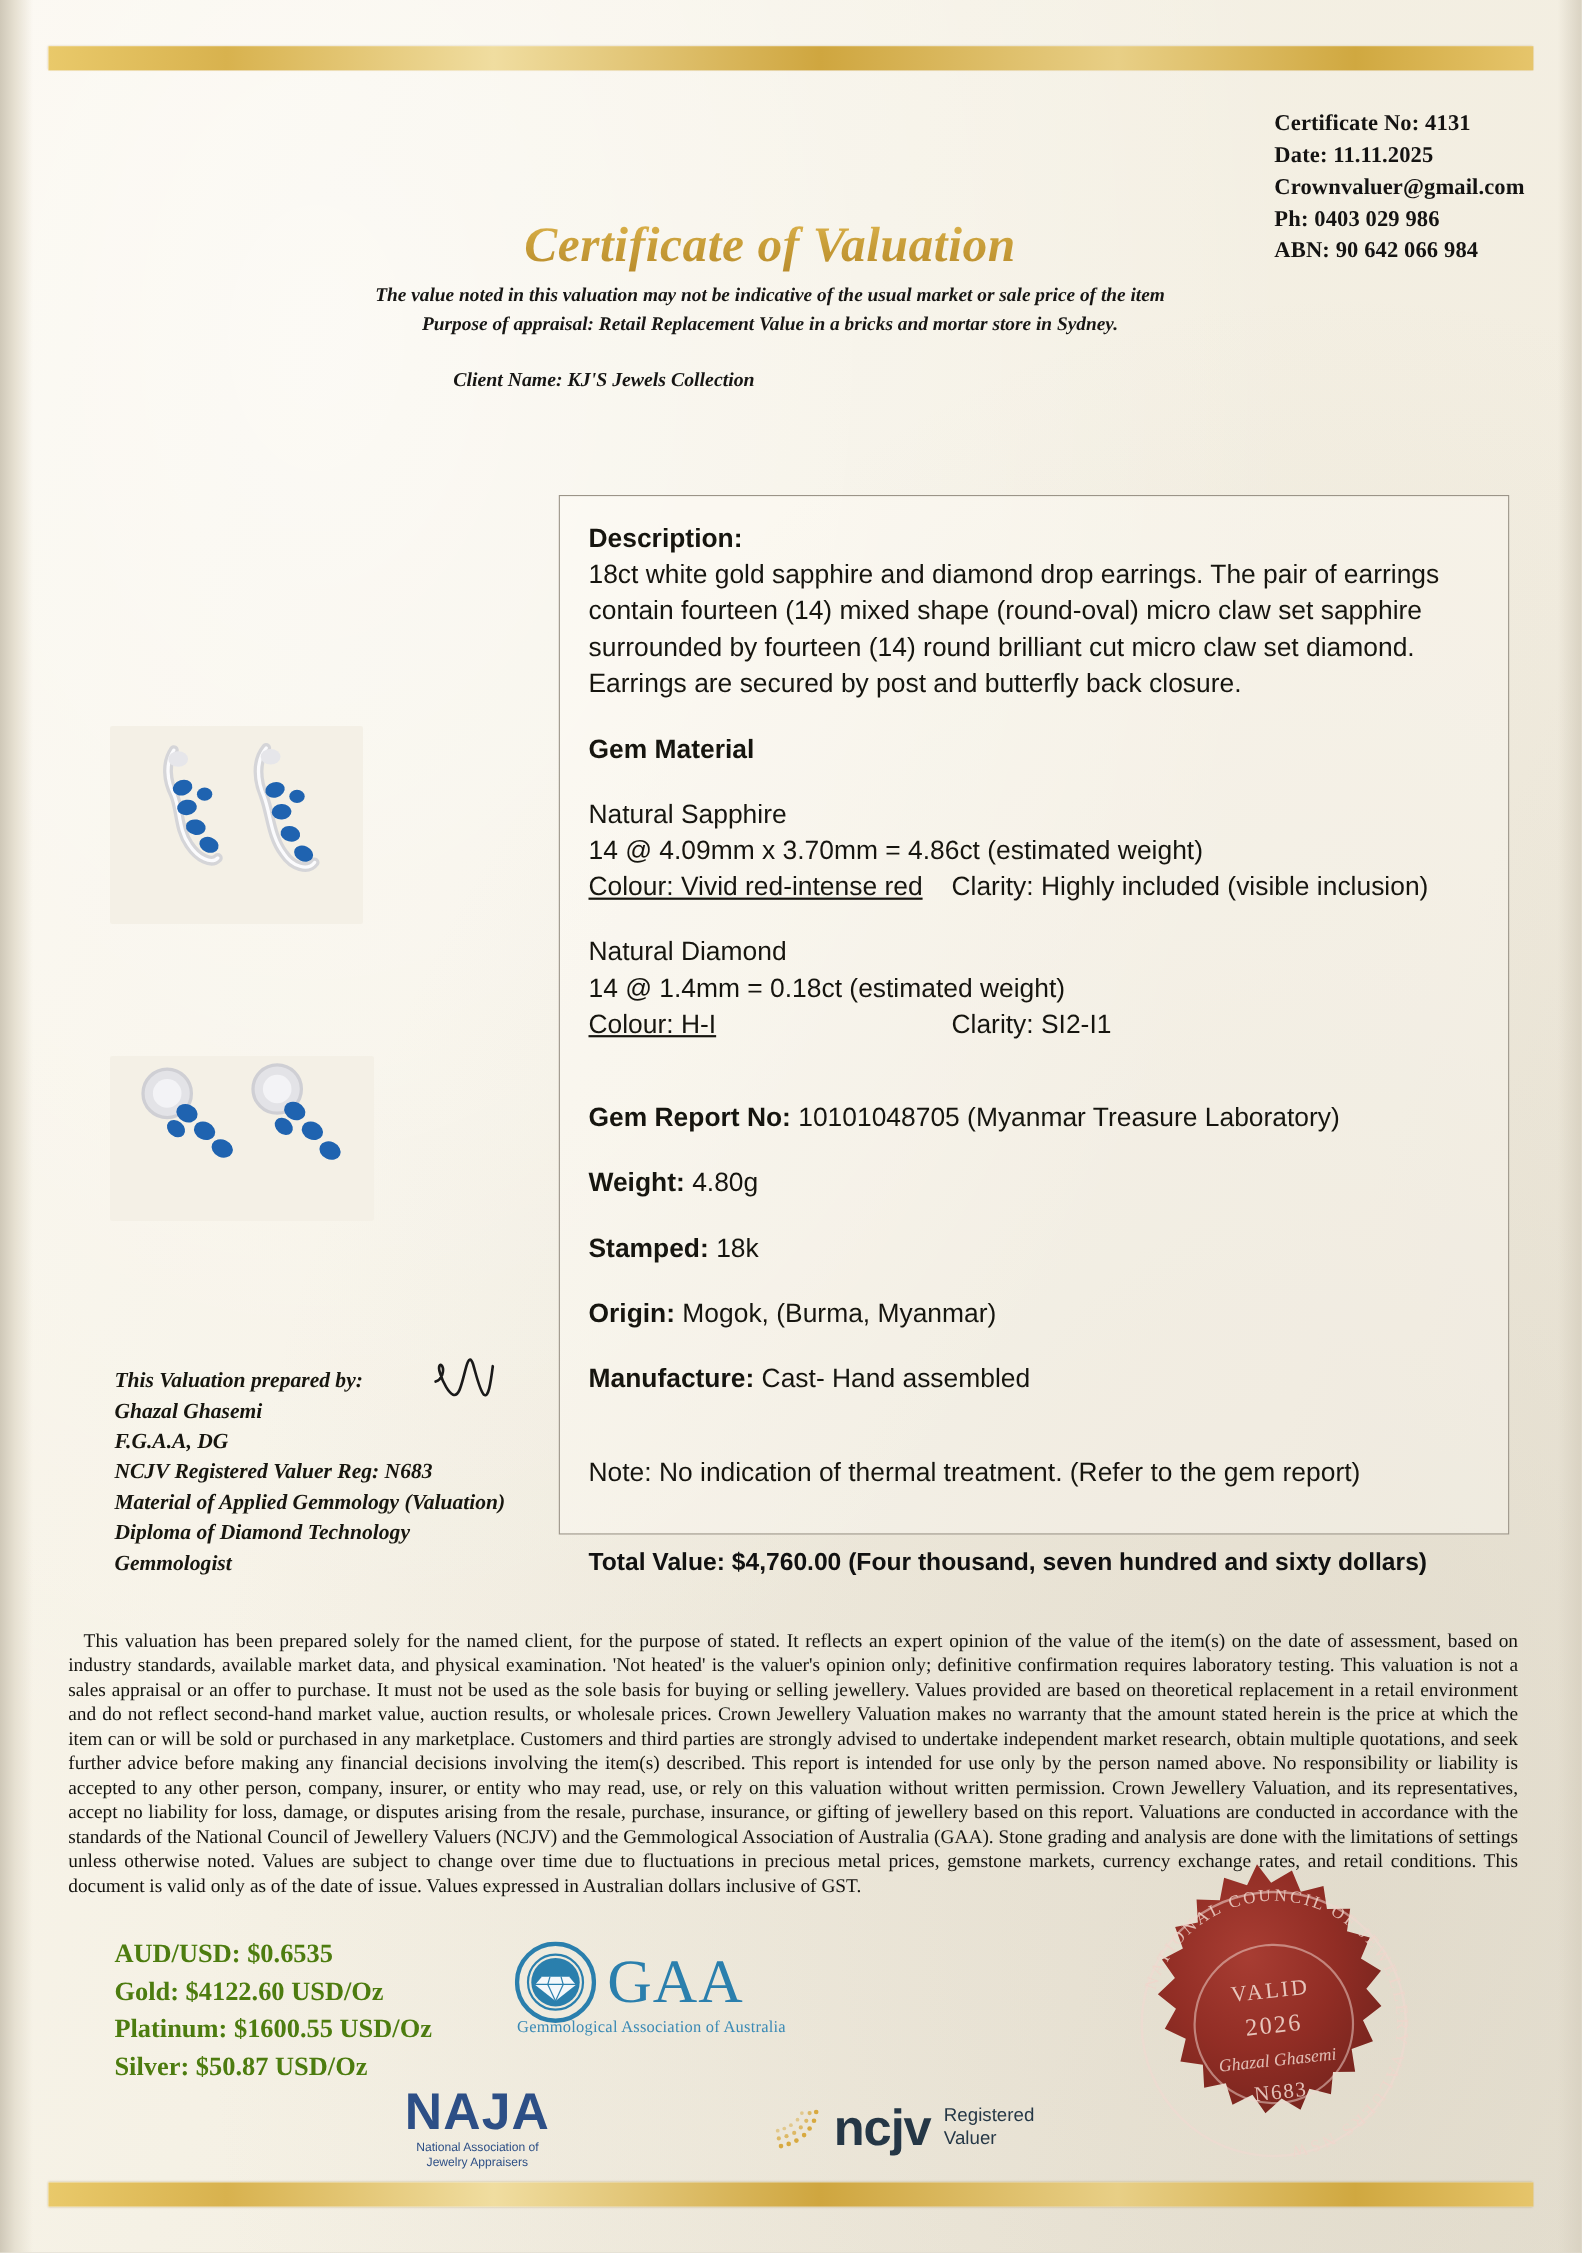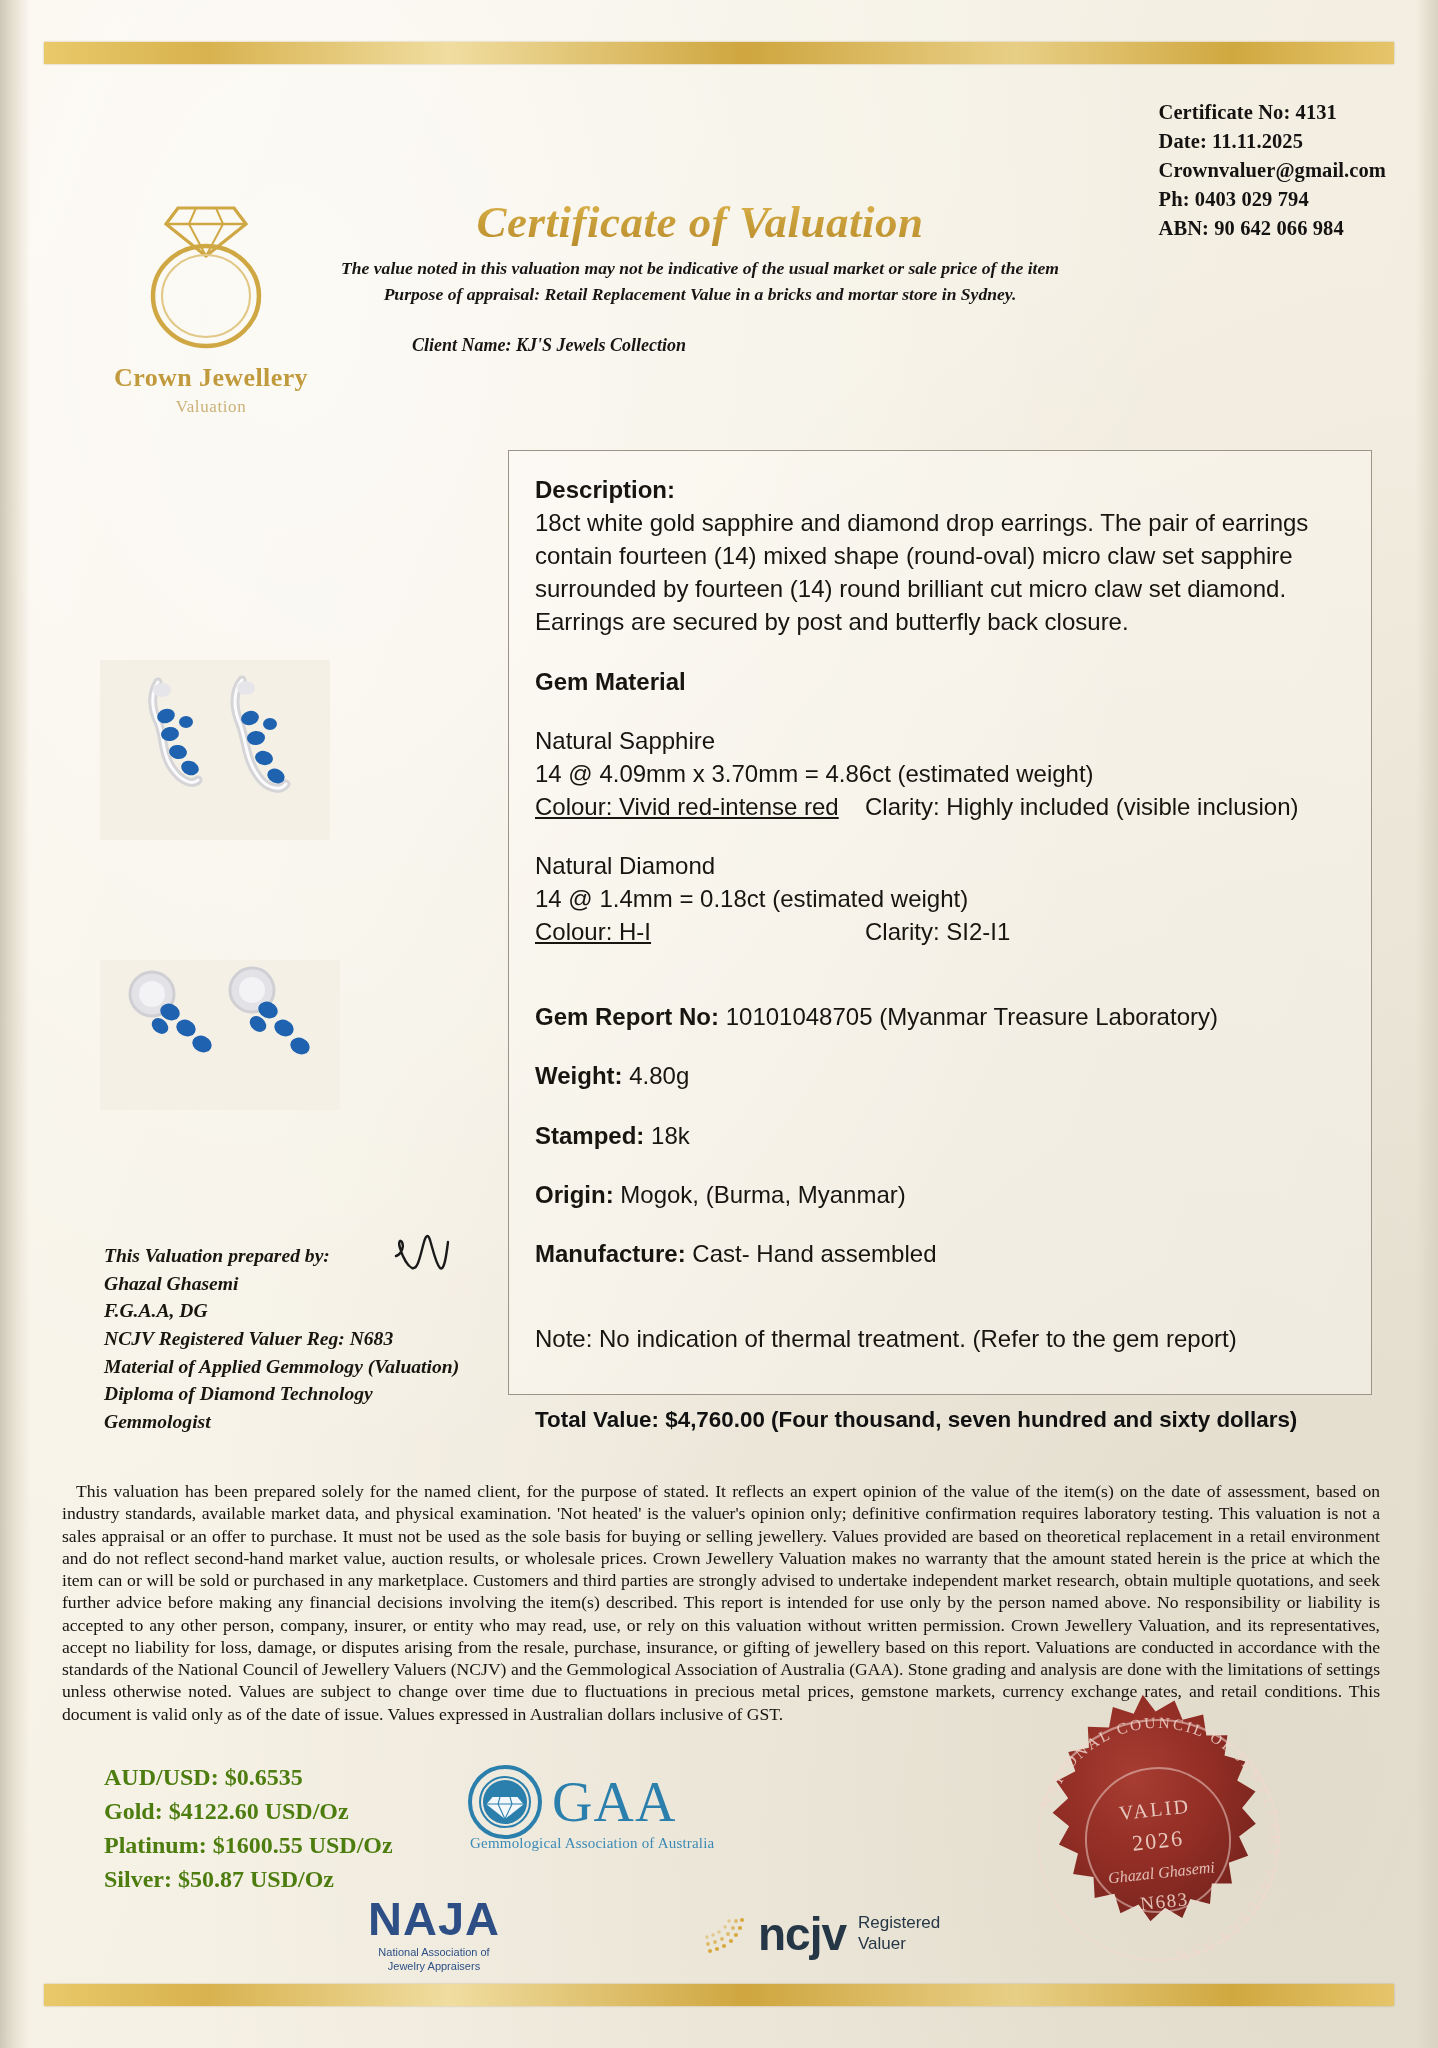--- a/index.html
+++ b/index.html
@@ -293,45 +293,24 @@
   <div id="left-edge"></div>
   <div id="right-edge"></div>
 
   <div class="gold-band" id="band-top"></div>
   <div class="gold-band" id="band-bottom"></div>
 
   <div id="header-contact">
     <div>Certificate No: 4131</div>
     <div>Date: 11.11.2025</div>
     <div>Crownvaluer@gmail.com</div>
-    <div>Ph: 0403 029 794</div>
+    <div>Ph: 0403 029 986</div>
     <div>ABN: 90 642 066 984</div>
   </div>
 
-  <div id="brand-logo">
-    <svg width="190" height="175" viewBox="0 0 190 175">
-      <g fill="none" stroke="#c9a css">
-      </g>
-
-      <g stroke="#c8a košt"></g>
-      <polygon points="62,30 118,30 130,46 90,78 50,46" fill="none" stroke="#cfa844" stroke-width="3.2"></polygon>
-      <line x1="62" y1="30" x2="50" y2="46" stroke="#cfa844" stroke-width="2.4"></line>
-      <line x1="118" y1="30" x2="130" y2="46" stroke="#cfa844" stroke-width="2.4"></line>
-      <line x1="50" y1="46" x2="130" y2="46" stroke="#cfa844" stroke-width="2.4"></line>
-      <line x1="73" y1="46" x2="80" y2="30" stroke="#cfa844" stroke-width="2"></line>
-      <line x1="107" y1="46" x2="100" y2="30" stroke="#cfa844" stroke-width="2"></line>
-      <line x1="73" y1="46" x2="90" y2="78" stroke="#cfa844" stroke-width="2"></line>
-      <line x1="107" y1="46" x2="90" y2="78" stroke="#cfa844" stroke-width="2"></line>
-
-      <ellipse cx="90" cy="118" rx="53" ry="50" fill="none" stroke="#cfa844" stroke-width="4.5"></ellipse>
-      <ellipse cx="90" cy="118" rx="44" ry="41" fill="none" stroke="#e2c887" stroke-width="2"></ellipse>
-    </svg>
-    <div id="brand-name">Crown Jewellery</div>
-    <div id="brand-sub">Valuation</div>
-  </div>
 
   <div id="title-block">
     <div id="cert-title">Certificate of Valuation</div>
     <div class="purpose-line">The value noted in this valuation may not be indicative of the usual market or sale price of the item</div>
     <div class="purpose-line">Purpose of appraisal: Retail Replacement Value in a bricks and mortar store in Sydney.</div>
     <div id="client-name">Client Name: KJ'S Jewels Collection</div>
   </div>
 
   <div class="photo" id="photo-earrings-top">
     <svg width="230" height="180" viewBox="0 0 230 180">

